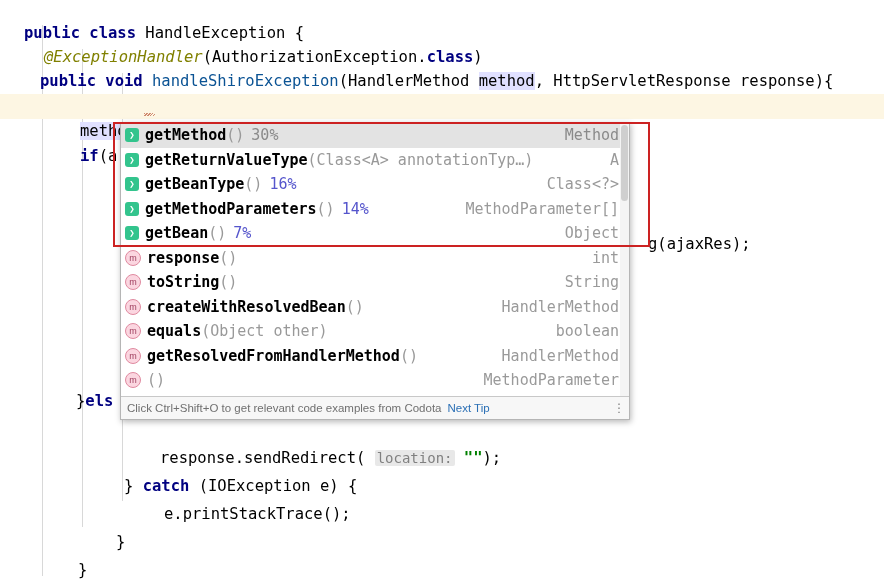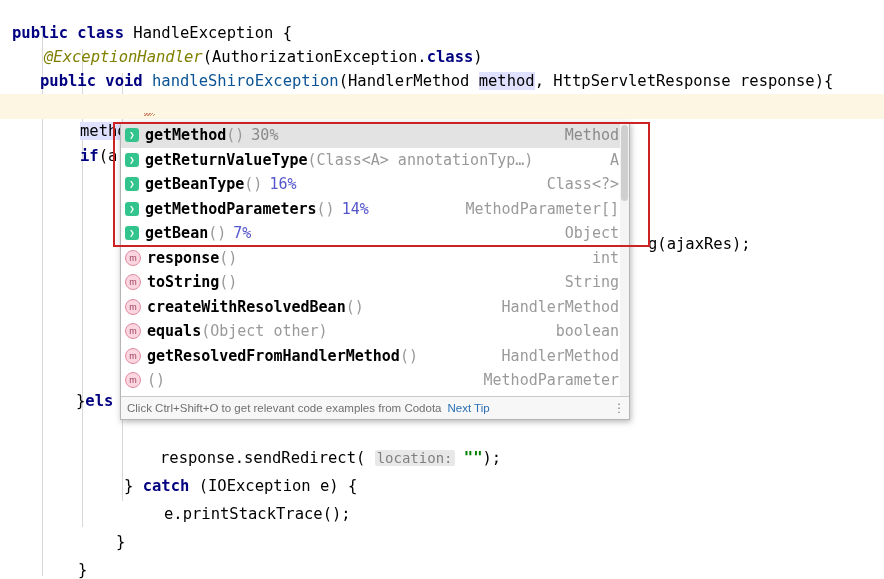--- a/index.html
+++ b/index.html
@@ -101,21 +101,21 @@
 </head>
 <body>
 
 <div id="editor">
 
   <div class="guide" style="left:42px;top:25px;height:551px;"></div>
   <div class="guide" style="left:82px;top:49px;height:478px;"></div>
   <div class="guide" style="left:122px;top:73px;height:428px;"></div>
 
   <div class="line" style="top:-4px;">
-    <span class="code" style="left:12px;"><span class="kw">public</span> <span class="kw">class</span> <span class="cls">HandleException</span> {</span>
+    <span class="code" style="left:24px;"><span class="kw">public</span> <span class="kw">class</span> <span class="cls">HandleException</span> {</span>
   </div>
 
   <div class="line" style="top:20px;">
     <span class="code" style="left:44px;"><span class="ann">@ExceptionHandler</span>(<span class="cls">AuthorizationException</span>.<span class="kw">class</span>)</span>
   </div>
 
   <div class="line" style="top:44px;">
     <span class="code" style="left:40px;"><span class="kw">public</span> <span class="kw">void</span> <span class="mth">handleShiroException</span>(<span class="cls">HandlerMethod</span> <span class="hl">method</span>, <span class="cls">HttpServletResponse</span> response){</span>
   </div>
 

